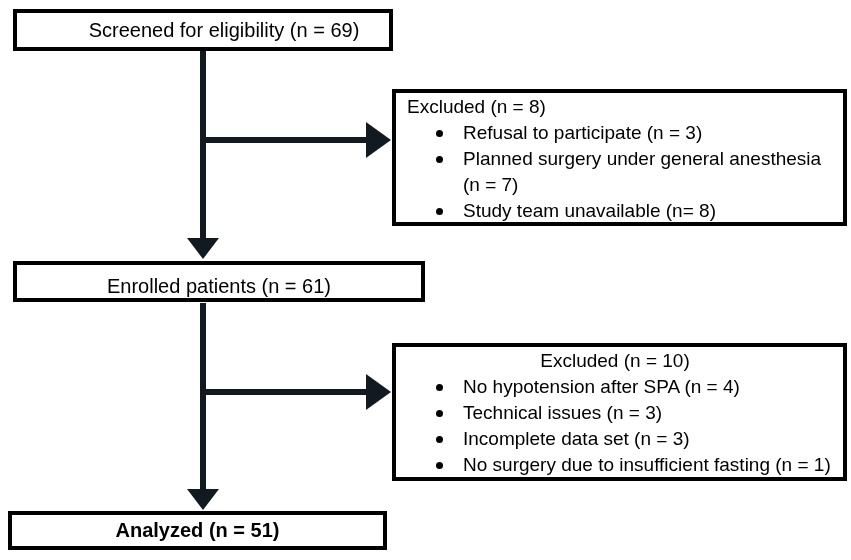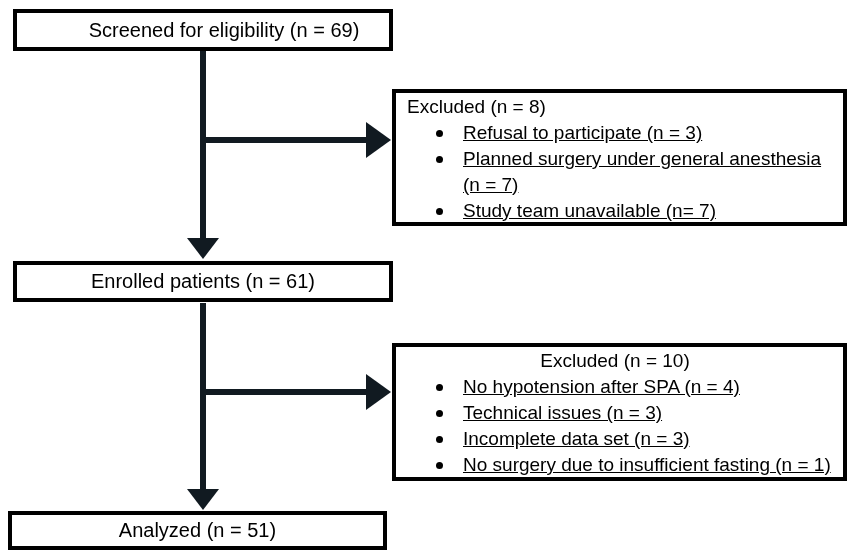--- a/index.html
+++ b/index.html
@@ -33,41 +33,41 @@
   .side-title { white-space: pre; }
   .bullet-row { display: flex; align-items: flex-start; }
   .dot {
     flex: 0 0 auto;
     width: 7px;
     height: 7px;
     border-radius: 50%;
     background: #000000;
     margin: 10px 20px 0 29px;
   }
-  .bullet-text { white-space: pre; text-decoration: underline; }
+  .bullet-text { white-space: pre; }
   .shaft { position: absolute; background: #111a21; }
   .head-down {
     position: absolute;
     width: 0; height: 0;
     border-left: 16px solid transparent;
     border-right: 16px solid transparent;
     border-top: 21px solid #111a21;
   }
   .head-right {
     position: absolute;
     width: 0; height: 0;
     border-top: 18px solid transparent;
     border-bottom: 18px solid transparent;
     border-left: 25px solid #111a21;
   }
 
   
   #box-screened  { left: 13px;  top: 9px;   width: 380px; height: 42px; padding-left: 42px; }
-  #box-enrolled  { left: 13px;  top: 261px; width: 380px; height: 41px; }
-  #box-analyzed  { left: 8px;   top: 511px; width: 379px; height: 39px; }
+  #box-enrolled  { left: 13px;  top: 261px; width: 412px; height: 41px; align-items: flex-end; }
+  #box-analyzed  { left: 8px;   top: 511px; width: 379px; height: 39px; font-weight: bold; }
   #box-excluded1 { left: 392px; top: 89px;  width: 455px; height: 137px; }
   #box-excluded2 { left: 392px; top: 343px; width: 455px; height: 138px; text-align: center; }
 
   #arrow1-shaft  { left: 200px; top: 51px;  width: 6px;   height: 187px; }
   #arrow1-head   { left: 187px; top: 238px; }
   #branch1-shaft { left: 203px; top: 137px; width: 170px; height: 6px; }
   #branch1-head  { left: 366px; top: 122px; }
 
   #arrow2-shaft  { left: 200px; top: 303px; width: 6px;   height: 186px; }
   #arrow2-head   { left: 187px; top: 489px; }
@@ -95,21 +95,21 @@
       <span class="dot"></span>
       <span class="bullet-text">Refusal to participate (n = 3)</span>
     </div>
     <div class="bullet-row">
       <span class="dot"></span>
       <span class="bullet-text">Planned surgery under general anesthesia
 (n = 7)</span>
     </div>
     <div class="bullet-row">
       <span class="dot"></span>
-      <span class="bullet-text">Study team unavailable (n= 7)</span>
+      <span class="bullet-text">Study team unavailable (n= 8)</span>
     </div>
   </div>
 
   <div class="box box-main" id="box-enrolled">
     <span>Enrolled patients (n = 61)</span>
   </div>
 
   <div class="shaft" id="arrow2-shaft"></div>
   <div class="head-down" id="arrow2-head"></div>
 

